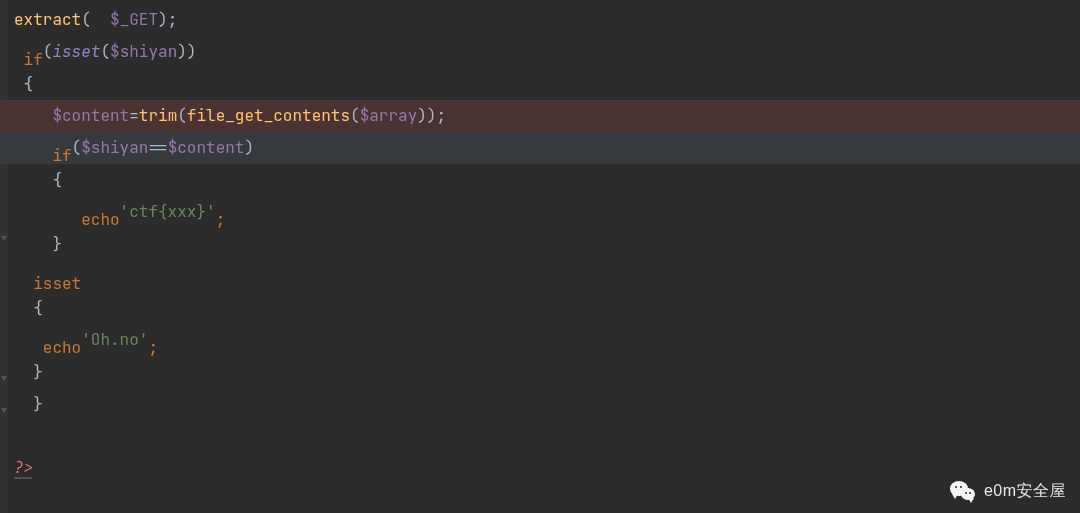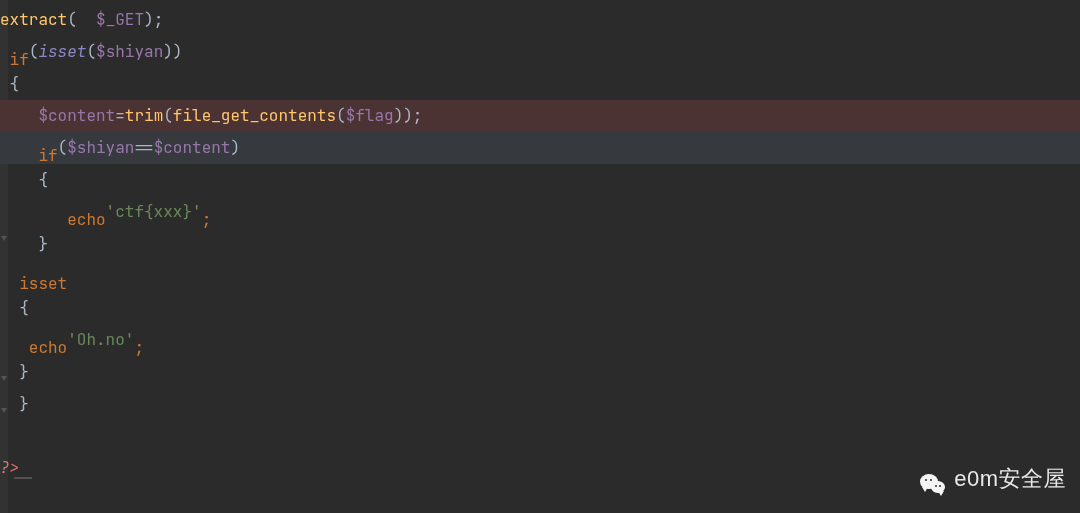--- a/index.html
+++ b/index.html
@@ -44,20 +44,21 @@
     bottom: 0;
     width: 8px;
     background: var(--bg-gutter);
   }
   .line {
     position: relative;
     height: 32px;
     display: flex;
     align-items: center;
     white-space: pre;
+    padding-left: 14px;
   }
   .line.hl1 { background: var(--line-highlight-1); }
   .line.hl2 { background: var(--line-highlight-2); }
   .tk-default { color: var(--fg-default); }
   .tk-kw      { color: var(--fg-keyword); margin-top: 16px; }
   .tk-var     { color: var(--fg-var); }
   .tk-fn      { color: var(--fg-func); }
   .tk-builtin { color: var(--fg-builtin); font-style: italic; }
   .tk-str     { color: var(--fg-string); }
   .tk-close   { color: var(--fg-close-tag); font-style: italic; }
@@ -92,26 +93,26 @@
   .underline-squiggle {
     position: absolute;
     left: 14px;
     width: 18px;
     border-bottom: 2px solid #8c8c8c;
     opacity: .4;
   }
   .watermark {
     position: absolute;
     right: 14px;
-    bottom: 22px;
+    bottom: 10px;
     display: flex;
-    align-items: flex-end;
+    align-items: center;
     gap: 6px;
     font-family: "PingFang SC","Microsoft YaHei","Heiti SC",Arial,sans-serif;
-    font-size: 22px;
+    font-size: 16px;
     color: var(--wm-text);
     opacity: .95;
     letter-spacing: .5px;
   }
   .wechat-ico {
     width: 28px;
     height: 22px;
     position: relative;
     flex: 0 0 auto;
   }
@@ -153,21 +154,21 @@
 
   <div class="line">
     <span> </span><span class="tk-kw">if</span><span class="tk-default">(</span><span class="tk-builtin">isset</span><span class="tk-default">(</span><span class="tk-var">$shiyan</span><span class="tk-default">))</span>
   </div>
 
   <div class="line">
     <span> </span><span class="tk-default">{</span>
   </div>
 
   <div class="line hl1">
-    <span>    </span><span class="tk-var">$content</span><span class="tk-default">=</span><span class="tk-fn">trim</span><span class="tk-default">(</span><span class="tk-fn">file_get_contents</span><span class="tk-default">(</span><span class="tk-var">$flag</span><span class="tk-default">));</span>
+    <span>    </span><span class="tk-var">$content</span><span class="tk-default">=</span><span class="tk-fn">trim</span><span class="tk-default">(</span><span class="tk-fn">file_get_contents</span><span class="tk-default">(</span><span class="tk-var">$array</span><span class="tk-default">));</span>
   </div>
 
   <div class="line hl2">
     <span>    </span><span class="tk-kw">if</span><span class="tk-default">(</span><span class="tk-var">$shiyan</span><span class="tk-default">==</span><span class="tk-var">$content</span><span class="tk-default">)</span>
   </div>
 
   <div class="line">
     <span>    </span><span class="tk-default">{</span>
   </div>
 

